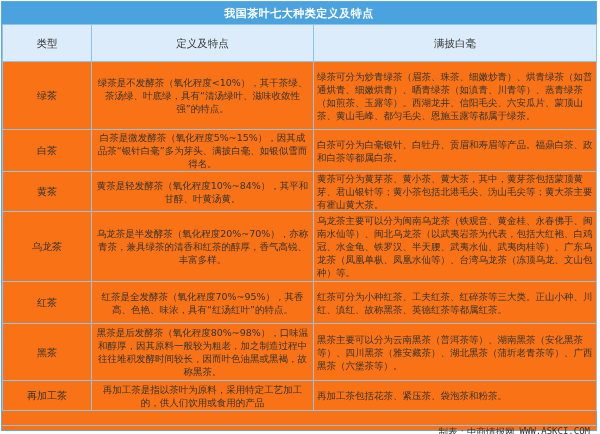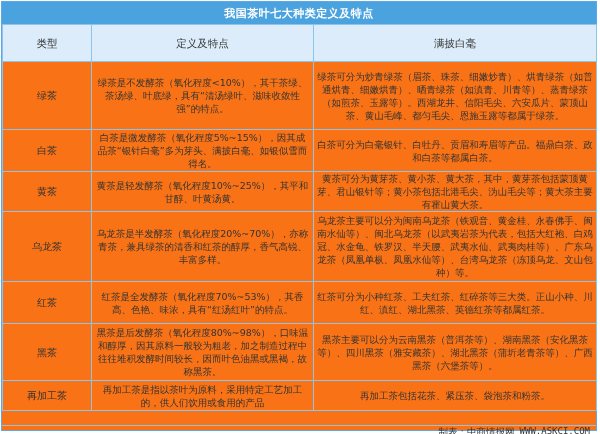--- a/index.html
+++ b/index.html
@@ -39,21 +39,21 @@
     font-weight: normal;
     overflow: hidden;
   }
   th {
     background: #dcecfa;
     font-size: 10.5px;
     color: #333;
   }
   td.type { font-size: 10px; }
   td.def { text-align: center; }
-  td.sub { text-align: center; }
+  td.sub { text-align: left; }
   tr.head { height: 37px; }
   tr.r1 { height: 68px; }
   tr.r2 { height: 42px; }
   tr.r3 { height: 38px; }
   tr.r4 { height: 70px; }
   tr.r5 { height: 42px; }
   tr.r6 { height: 57px; }
   tr.r7 { height: 30px; }
   .footer {
     position: absolute; left: 0; top: 423px; width: 594px; height: 21px;
@@ -87,32 +87,32 @@
       <td class="def">绿茶是不发酵茶（氧化程度&lt;10%），其干茶绿、茶汤绿、叶底绿，具有“清汤绿叶、滋味收敛性强”的特点。</td>
       <td class="sub">绿茶可分为炒青绿茶（眉茶、珠茶、细嫩炒青）、烘青绿茶（如普通烘青、细嫩烘青）、晒青绿茶（如滇青、川青等）、蒸青绿茶（如煎茶、玉露等）。西湖龙井、信阳毛尖、六安瓜片、蒙顶山茶、黄山毛峰、都匀毛尖、恩施玉露等都属于绿茶。</td>
     </tr>
     <tr class="r2">
       <td class="type">白茶</td>
       <td class="def">白茶是微发酵茶（氧化程度5%~15%），因其成品茶“银针白毫”多为芽头、满披白毫、如银似雪而得名。</td>
       <td class="sub">白茶可分为白毫银针、白牡丹、贡眉和寿眉等产品。福鼎白茶、政和白茶等都属白茶。</td>
     </tr>
     <tr class="r3">
       <td class="type">黄茶</td>
-      <td class="def">黄茶是轻发酵茶（氧化程度10%~25%），其平和甘醇、叶黄汤黄。</td>
+      <td class="def">黄茶是轻发酵茶（氧化程度10%~84%），其平和甘醇、叶黄汤黄。</td>
       <td class="sub">黄茶可分为黄芽茶、黄小茶、黄大茶，其中，黄芽茶包括蒙顶黄芽、君山银针等；黄小茶包括北港毛尖、沩山毛尖等；黄大茶主要有霍山黄大茶。</td>
     </tr>
     <tr class="r4">
       <td class="type">乌龙茶</td>
       <td class="def">乌龙茶是半发酵茶（氧化程度20%~70%），亦称青茶，兼具绿茶的清香和红茶的醇厚，香气高锐、丰富多样。</td>
       <td class="sub">乌龙茶主要可以分为闽南乌龙茶（铁观音、黄金桂、永春佛手、闽南水仙等）、闽北乌龙茶（以武夷岩茶为代表，包括大红袍、白鸡冠、水金龟、铁罗汉、半天腰、武夷水仙、武夷肉桂等）、广东乌龙茶（凤凰单枞、凤凰水仙等）、台湾乌龙茶（冻顶乌龙、文山包种）等。</td>
     </tr>
     <tr class="r5">
       <td class="type">红茶</td>
-      <td class="def">红茶是全发酵茶（氧化程度70%~53%），其香高、色艳、味浓，具有“红汤红叶”的特点。</td>
-      <td class="sub">红茶可分为小种红茶、工夫红茶、红碎茶等三大类。正山小种、川红、滇红、湖北黑茶、英德红茶等都属红茶。</td>
+      <td class="def">红茶是全发酵茶（氧化程度70%~95%），其香高、色艳、味浓，具有“红汤红叶”的特点。</td>
+      <td class="sub">红茶可分为小种红茶、工夫红茶、红碎茶等三大类。正山小种、川红、滇红、故称黑茶、英德红茶等都属红茶。</td>
     </tr>
     <tr class="r6">
       <td class="type">黑茶</td>
       <td class="def">黑茶是后发酵茶（氧化程度80%~98%），口味温和醇厚，因其原料一般较为粗老，加之制造过程中往往堆积发酵时间较长，因而叶色油黑或黑褐，故称黑茶。</td>
       <td class="sub">黑茶主要可以分为云南黑茶（普洱茶等）、湖南黑茶（安化黑茶等）、四川黑茶（雅安藏茶）、湖北黑茶（蒲圻老青茶等）、广西黑茶（六堡茶等）。</td>
     </tr>
     <tr class="r7">
       <td class="type">再加工茶</td>
       <td class="def">再加工茶是指以茶叶为原料，采用特定工艺加工的，供人们饮用或食用的产品</td>
       <td class="sub">再加工茶包括花茶、紧压茶、袋泡茶和粉茶。</td>

